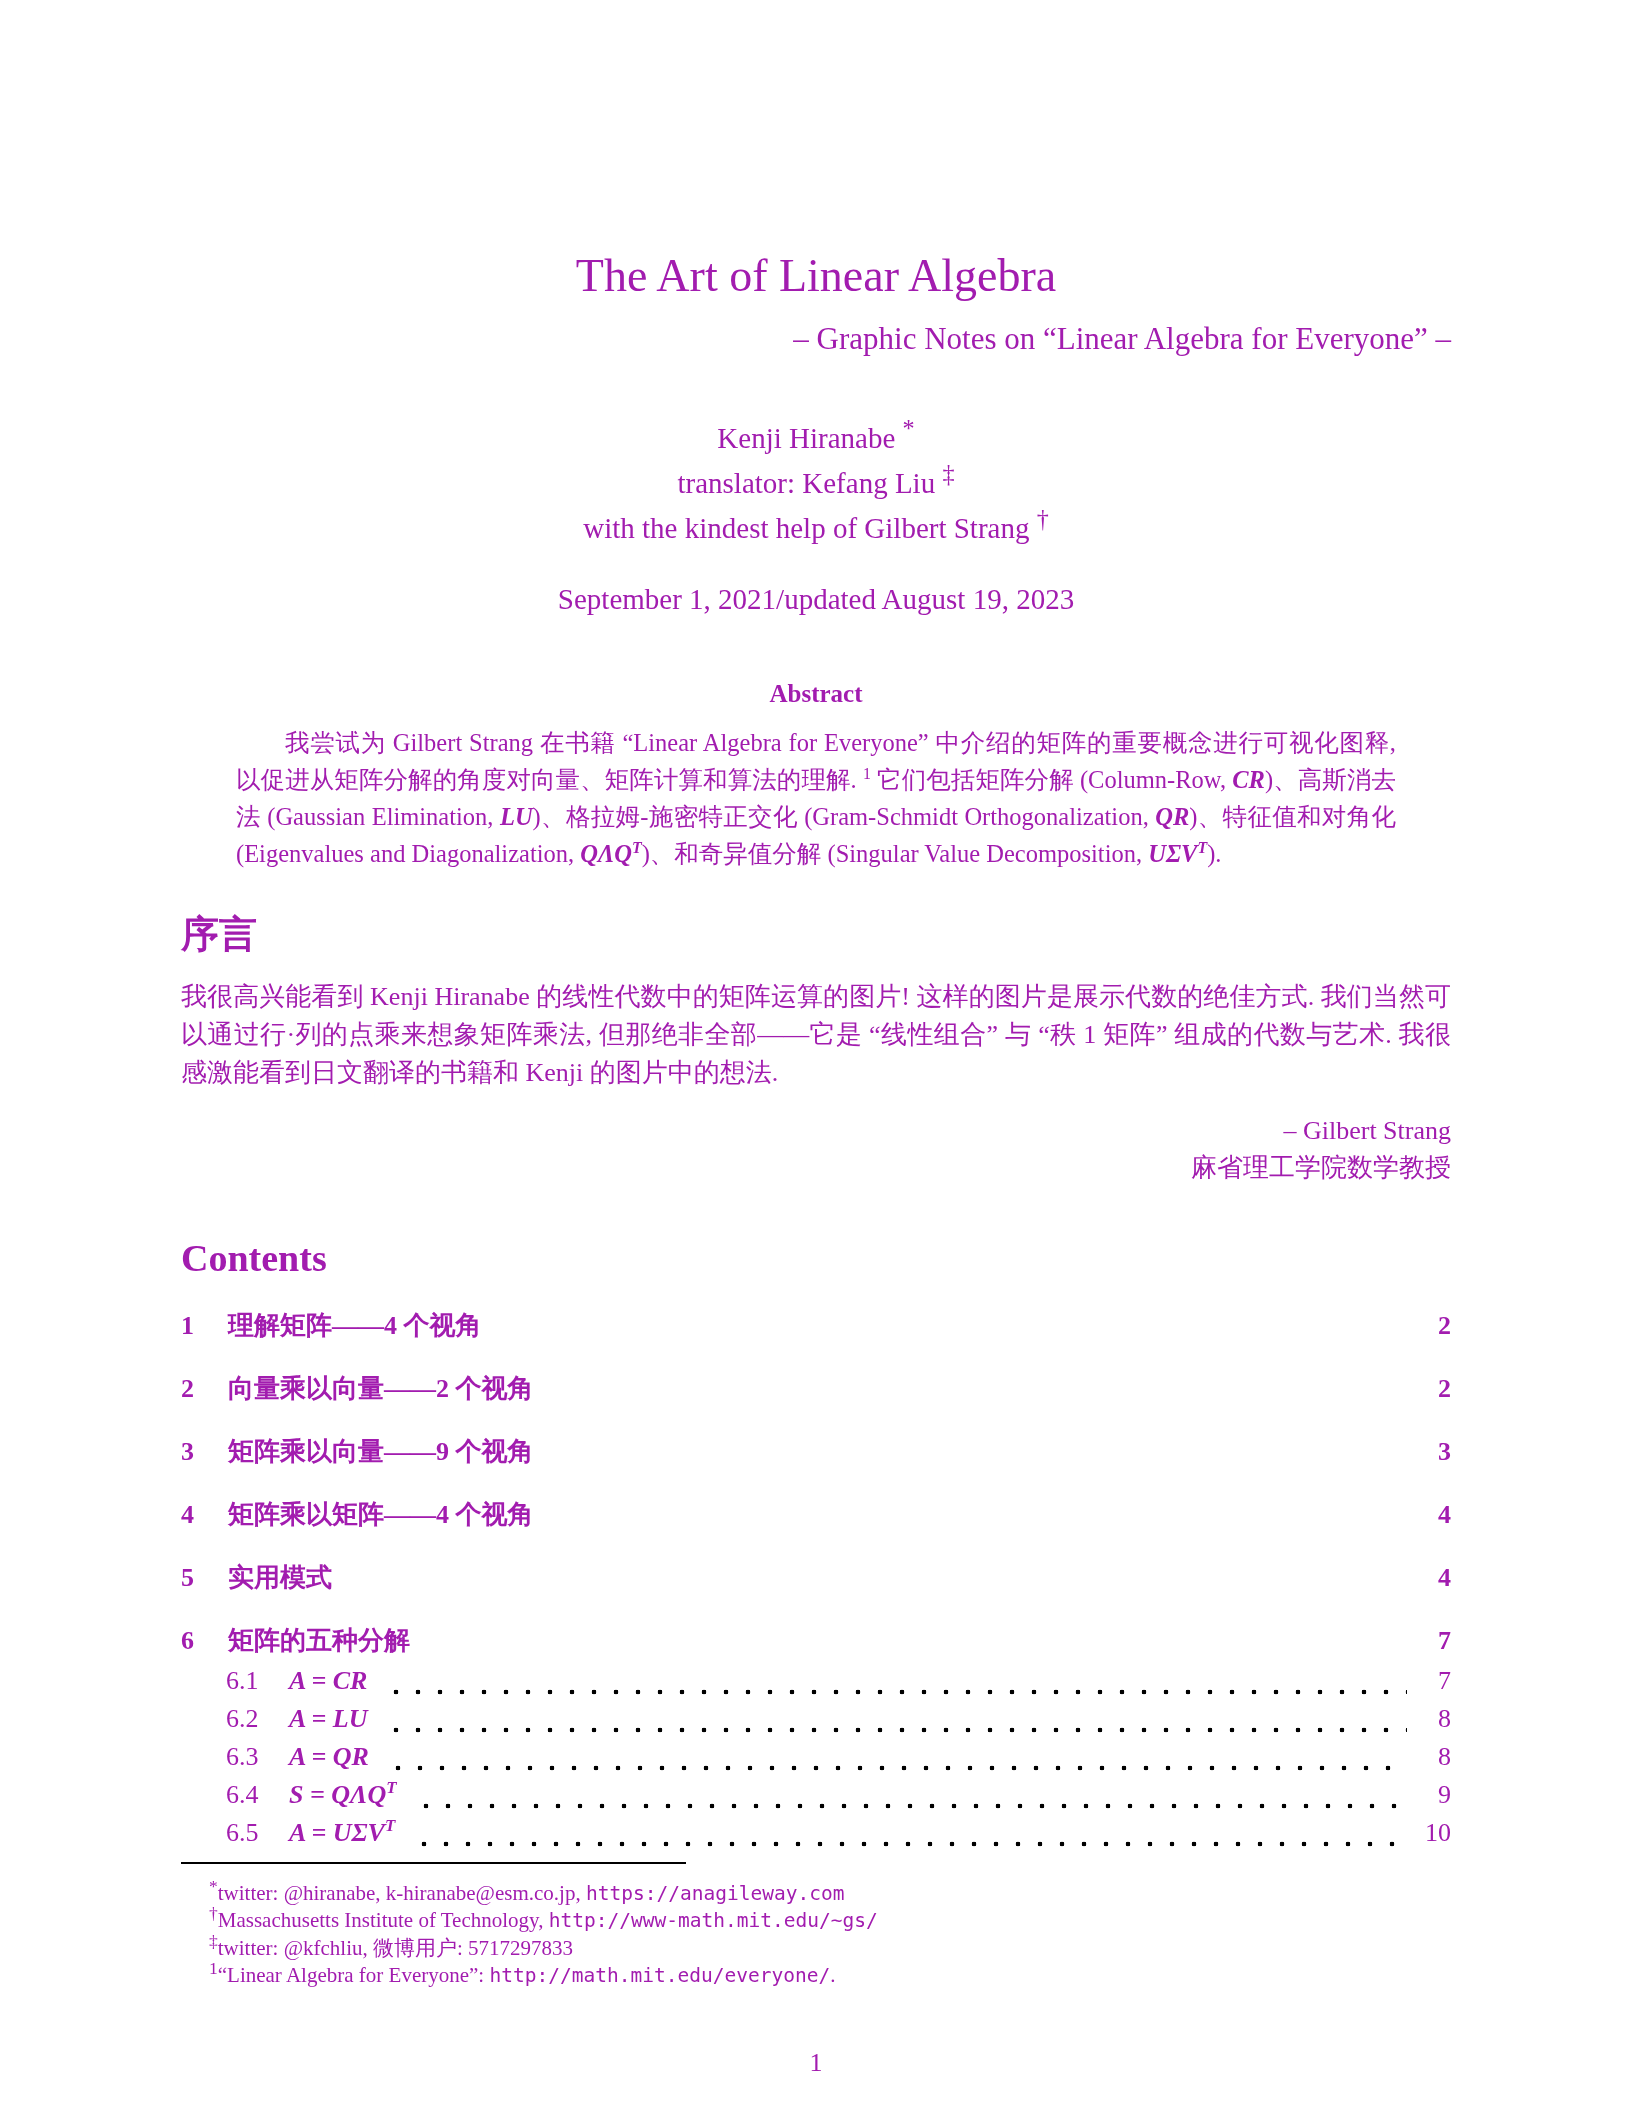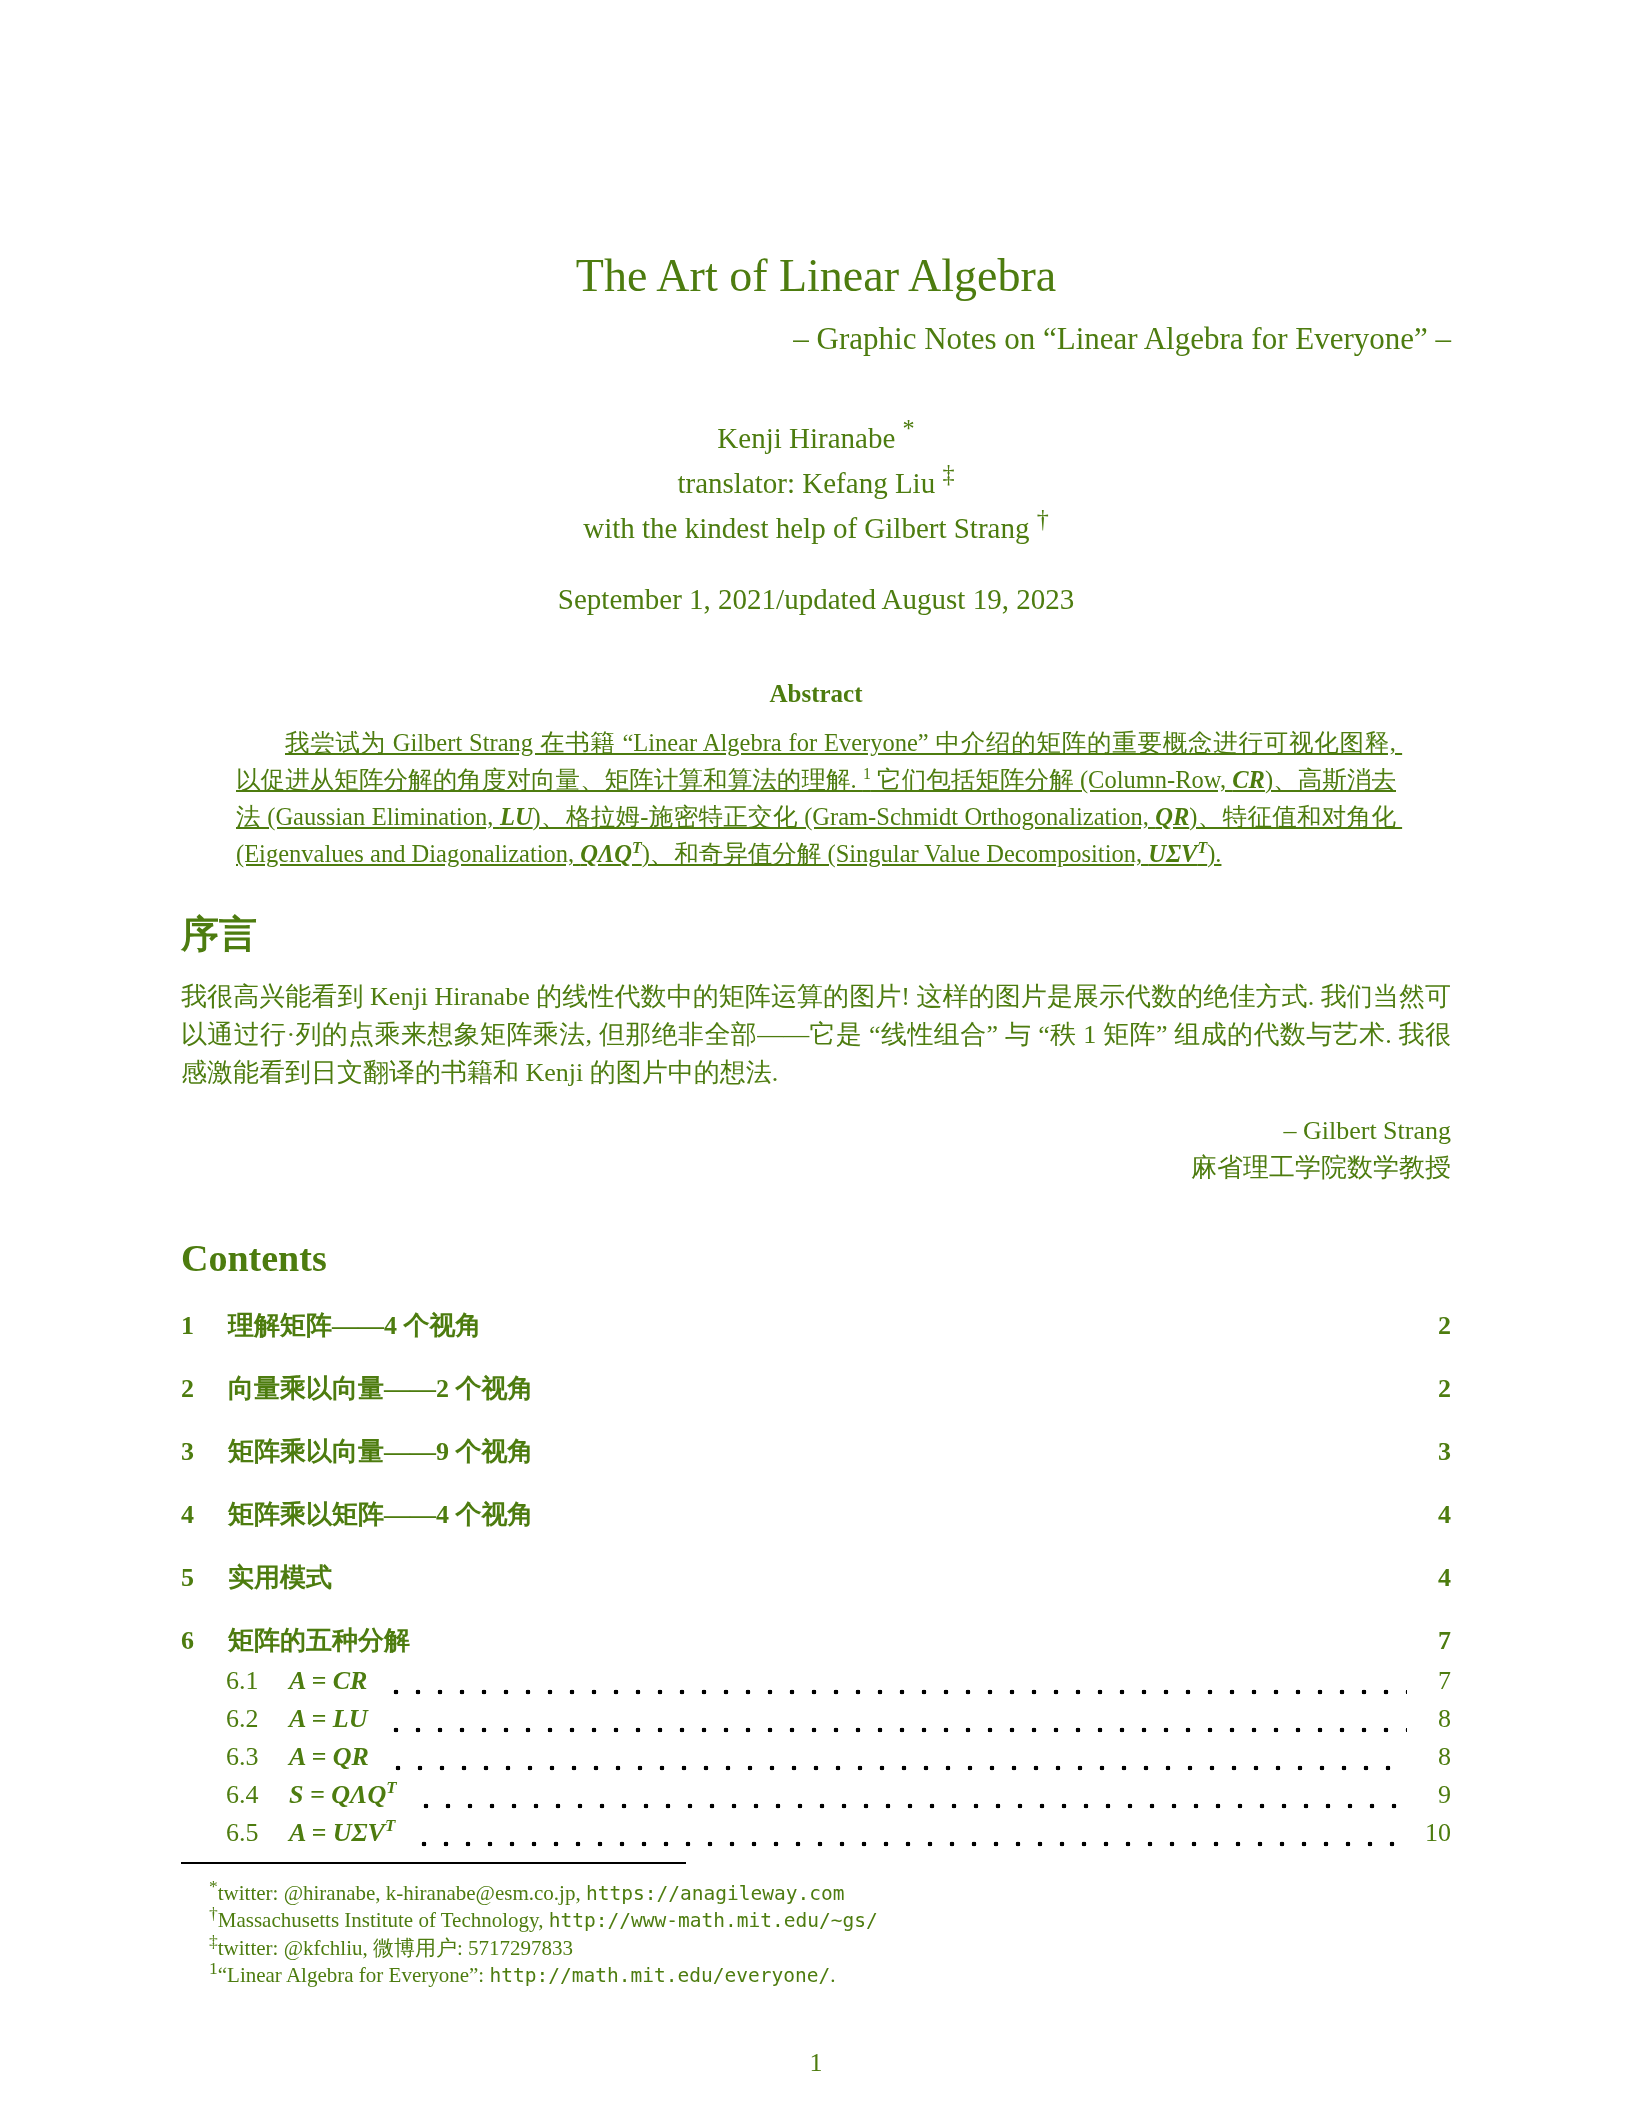--- a/index.html
+++ b/index.html
@@ -1,21 +1,21 @@
 <!DOCTYPE html>
 <html><head>
 <meta charset="utf-8">
 <style>
   html, body { margin: 0; padding: 0; background: #fff; }
   .page {
     position: relative;
     width: 1632px;
     height: 2112px;
     background: #ffffff;
-    color: #4d7c0f;
+    color: #a21caf;
     font-family: "Liberation Serif", "DejaVu Serif", serif;
     overflow: hidden;
   }
   .content { margin: 0 181px; width: 1270px; }
 
   .paper-title {
     margin: 0; padding-top: 252px;
     text-align: center;
     font-size: 46px; font-weight: 400; line-height: 1.05;
   }
@@ -27,21 +27,20 @@
   .authors { margin-top: 60px; text-align: center; font-size: 29px; line-height: 45px; }
   .date-line { margin-top: 32px; text-align: center; font-size: 29px; }
 
   .abstract-block { margin-top: 64px; }
   .abstract-heading { text-align: center; font-weight: 700; font-size: 25px; }
   .abstract-body {
     margin: 16px 55px 0 55px;
     font-size: 24.5px; line-height: 37px;
     text-align: justify;
     text-indent: 49px;
-    text-decoration: underline;
   }
 
   .section-heading {
     margin: 0; margin-top: 42px;
     font-size: 38px; font-weight: 700; line-height: 1.1;
   }
   .preface-body {
     margin: 22px 0 0 0;
     font-size: 26px; line-height: 38px;
     text-align: justify;

